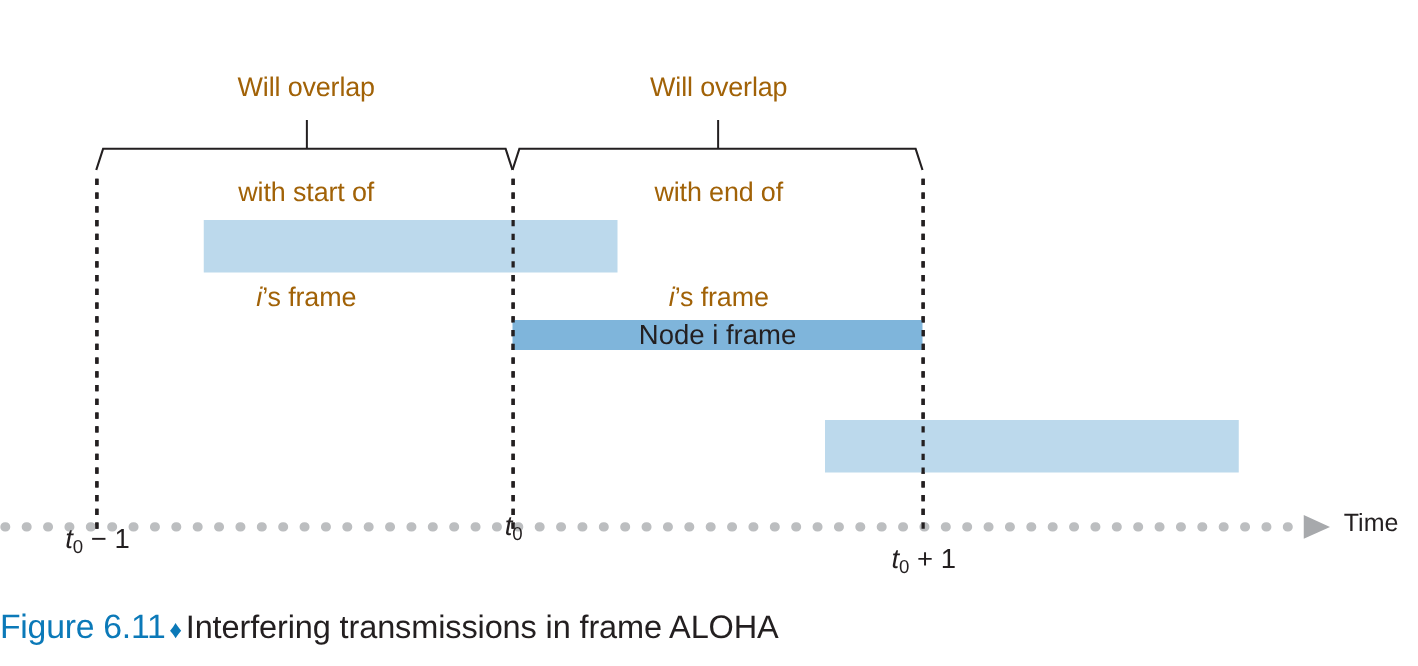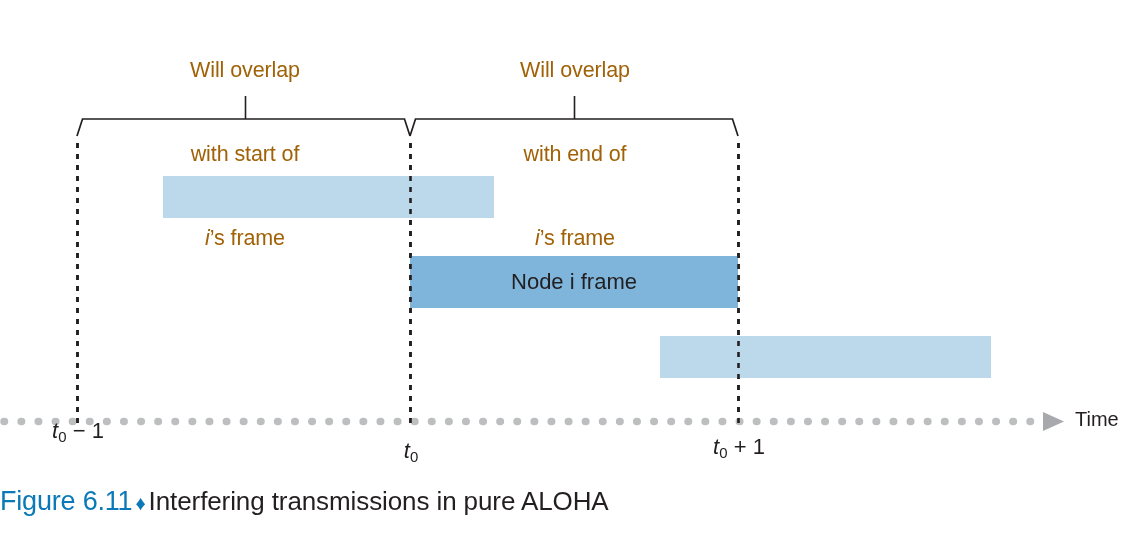--- a/index.html
+++ b/index.html
@@ -141,37 +141,37 @@
     <line x1="410.5" y1="143" x2="410.5" y2="425" stroke="#231f20" stroke-width="2.6" stroke-dasharray="5 6"></line>
     <line x1="738.5" y1="143" x2="738.5" y2="425" stroke="#231f20" stroke-width="2.6" stroke-dasharray="5 6"></line>
 
     <line x1="4" y1="421.5" x2="1040" y2="421.5" stroke="#bcbec0" stroke-width="7.5" stroke-linecap="round" stroke-dasharray="0.5 16.6"></line>
 
     <path d="M 1043 412 L 1064 421.5 L 1043 431 Z" fill="#a7a9ac"></path>
   </svg>
 
   <div class="bar" id="bar-earlier" style="left: 163px; top: 176px; width: 331px; height: 42px; background: rgb(188, 217, 236);"></div>
 
-  <div class="bar" id="bar-node-i" style="left: 410px; top: 256px; width: 328px; height: 52px; background: rgb(127, 181, 219);">
+  <div class="bar" id="bar-node-i" style="left: 410px; top: 256px; width: 328px; height: 24px; background: rgb(127, 181, 219);">
     <span class="bar-label">Node i frame</span>
   </div>
 
   <div class="bar" id="bar-later" style="left: 660px; top: 336px; width: 331px; height: 42px; background: rgb(188, 217, 236);"></div>
 
   <svg class="overlay">
     <line x1="77.5" y1="143" x2="77.5" y2="425" stroke="#231f20" stroke-width="2.6" stroke-dasharray="5 6"></line>
     <line x1="410.5" y1="143" x2="410.5" y2="425" stroke="#231f20" stroke-width="2.6" stroke-dasharray="5 6"></line>
     <line x1="738.5" y1="143" x2="738.5" y2="425" stroke="#231f20" stroke-width="2.6" stroke-dasharray="5 6"></line>
   </svg>
 
   <div class="tick-label" style="left:78px; top:418px;"><i>t</i><sub>0</sub><span> − 1</span></div>
 
-  <div class="tick-label" style="left:411px; top:438px;"><i>t</i><sub>0</sub><span></span></div>
+  <div class="tick-label" style="left:411px; top:408px;"><i>t</i><sub>0</sub><span></span></div>
 
   <div class="tick-label" style="left:739px; top:434px;"><i>t</i><sub>0</sub><span> + 1</span></div>
 
   <div class="axis-name" style="left:1075px; top:408px;">Time</div>
 
   <div id="caption">
-    <span class="figure-number">Figure 6.11</span><span class="diamond">♦</span><span class="caption-text">Interfering transmissions in pure ALOHA</span>
+    <span class="figure-number">Figure 6.11</span><span class="diamond">♦</span><span class="caption-text">Interfering transmissions in frame ALOHA</span>
   </div>
 
 </div>
 
 </body></html>

